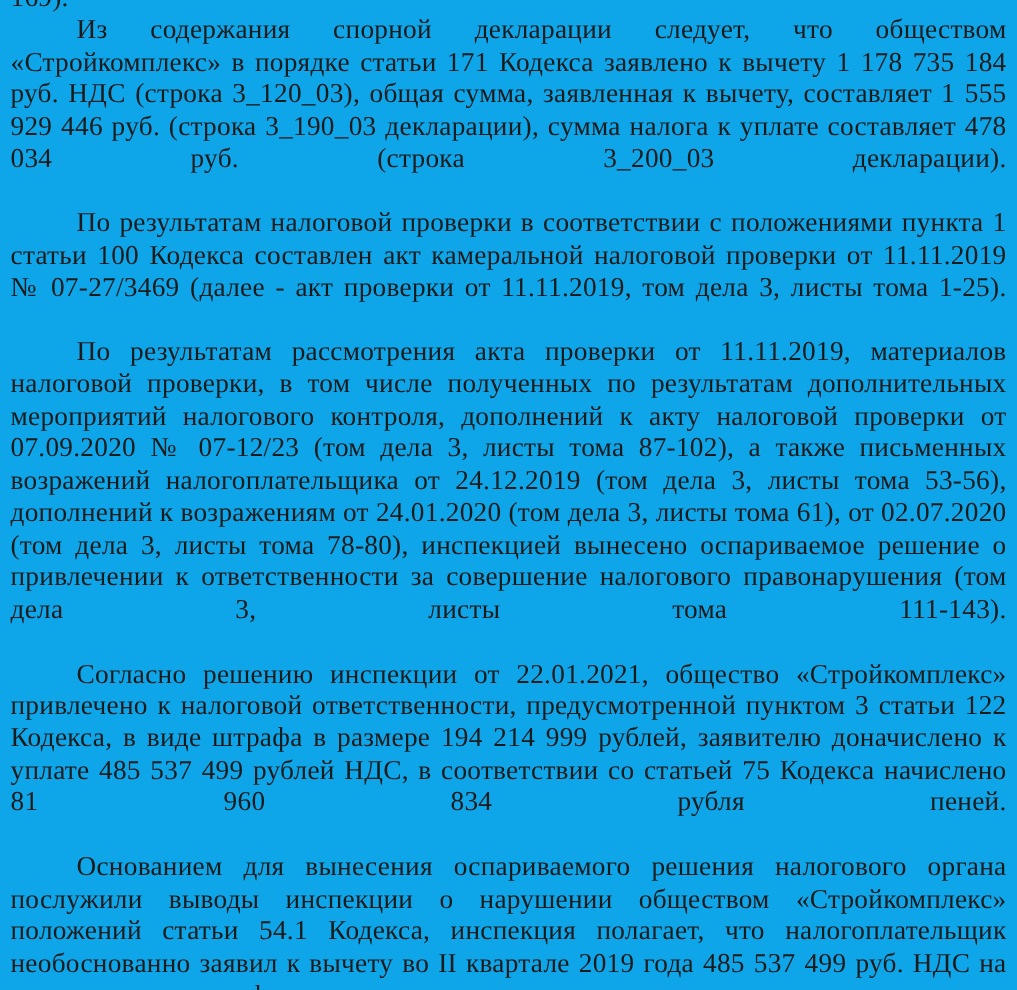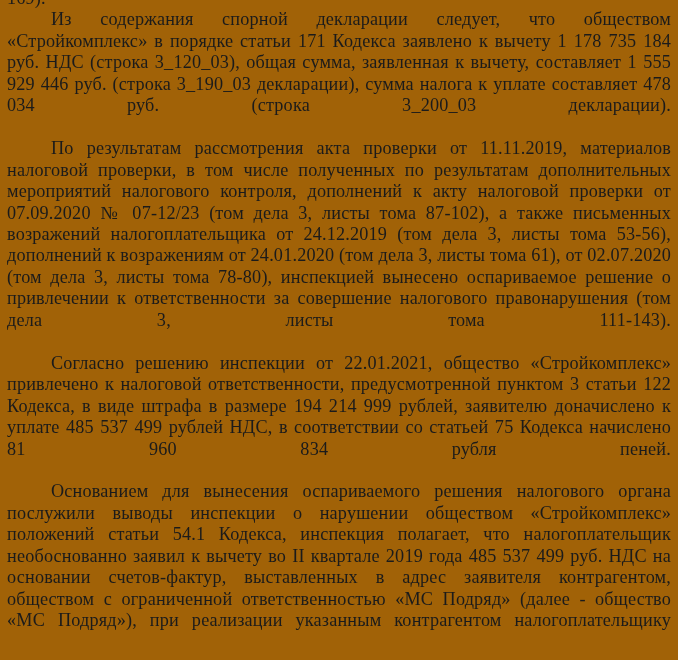--- a/index.html
+++ b/index.html
@@ -53,28 +53,29 @@
     
     overflow: hidden;
   }
   .clipped-bottom {
     overflow: hidden;
   }
 </style>
 </head>
 <body style="background: rgb(255, 255, 255); color: rgb(27, 27, 27);">
 
-<div class="page" style="background: #a16207; padding-left: 19px;">
+<div class="page" style="background: #0ea5e9; padding-left: 19px;">
 
   <div class="text-body">
 
     <p class="para no-stretch clipped-top">169).</p>
 
     <p class="para indent">Из содержания спорной декларации следует, что обществом «Стройкомплекс» в порядке статьи 171 Кодекса заявлено к вычету 1 178 735 184 руб. НДС (строка 3_120_03), общая сумма, заявленная к вычету, составляет 1 555 929 446 руб. (строка 3_190_03 декларации), сумма налога к уплате составляет 478 034 руб. (строка 3_200_03 декларации).</p>
 
+    <p class="para indent">По результатам налоговой проверки в соответствии с положениями пункта 1 статьи 100 Кодекса составлен акт камеральной налоговой проверки от 11.11.2019 № 07-27/3469 (далее - акт проверки от 11.11.2019, том дела 3, листы тома 1-25).</p>
 
     <p class="para indent">По результатам рассмотрения акта проверки от 11.11.2019, материалов налоговой проверки, в том числе полученных по результатам дополнительных мероприятий налогового контроля, дополнений к акту налоговой проверки от 07.09.2020 № 07-12/23 (том дела 3, листы тома 87-102), а также письменных возражений налогоплательщика от 24.12.2019 (том дела 3, листы тома  53-56), дополнений к возражениям от 24.01.2020 (том дела 3, листы тома 61), от 02.07.2020 (том дела 3, листы тома 78-80), инспекцией вынесено оспариваемое решение  о привлечении к ответственности за совершение налогового правонарушения (том дела 3, листы тома  111-143).</p>
 
     <p class="para indent">Согласно решению инспекции от 22.01.2021, общество «Стройкомплекс» привлечено к налоговой ответственности, предусмотренной пунктом 3 статьи 122 Кодекса, в виде штрафа в размере 194 214 999 рублей, заявителю доначислено к уплате 485 537 499 рублей НДС, в соответствии со статьей 75 Кодекса  начислено 81 960 834 рубля пеней.</p>
 
     <p class="para indent clipped-bottom">Основанием для вынесения оспариваемого решения налогового органа послужили выводы инспекции о нарушении обществом «Стройкомплекс» положений статьи 54.1 Кодекса, инспекция полагает, что налогоплательщик необоснованно заявил к вычету во II квартале 2019 года 485 537 499 руб. НДС на основании счетов-фактур, выставленных в адрес заявителя контрагентом, обществом с ограниченной ответственностью  «МС Подряд» (далее - общество «МС Подряд»), при реализации указанным контрагентом налогоплательщику</p>
 
   </div>
 
 </div>

